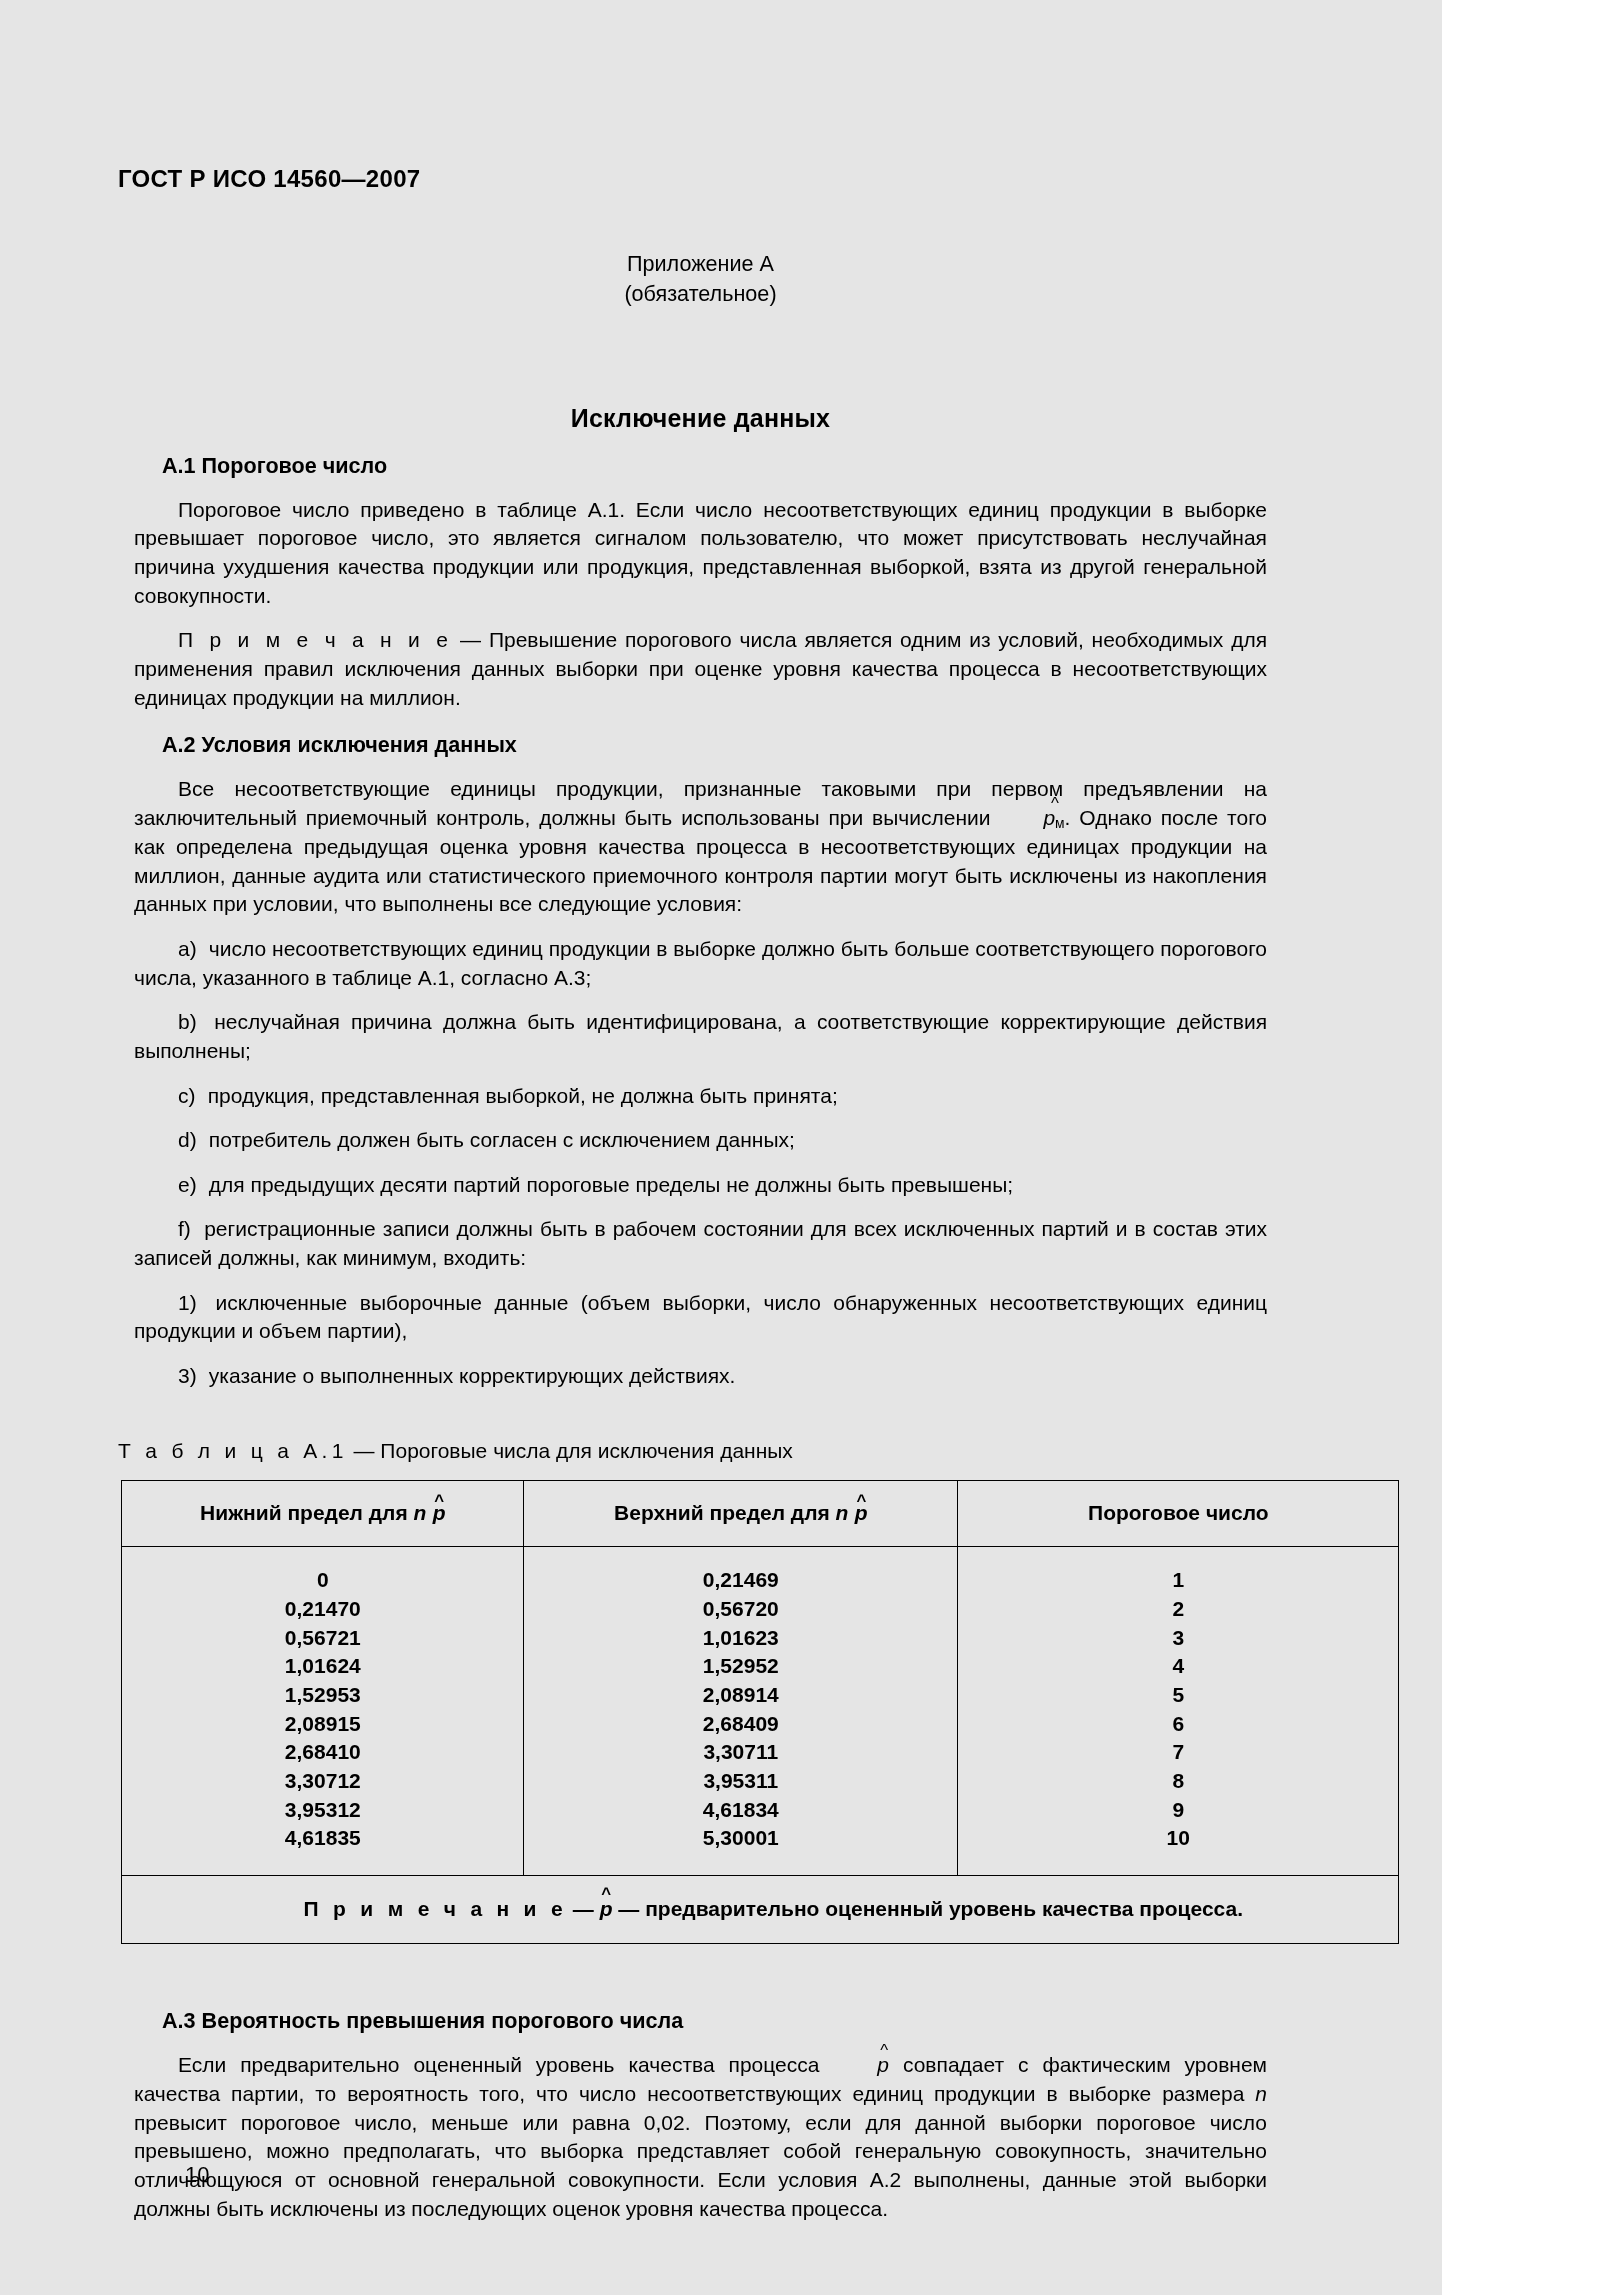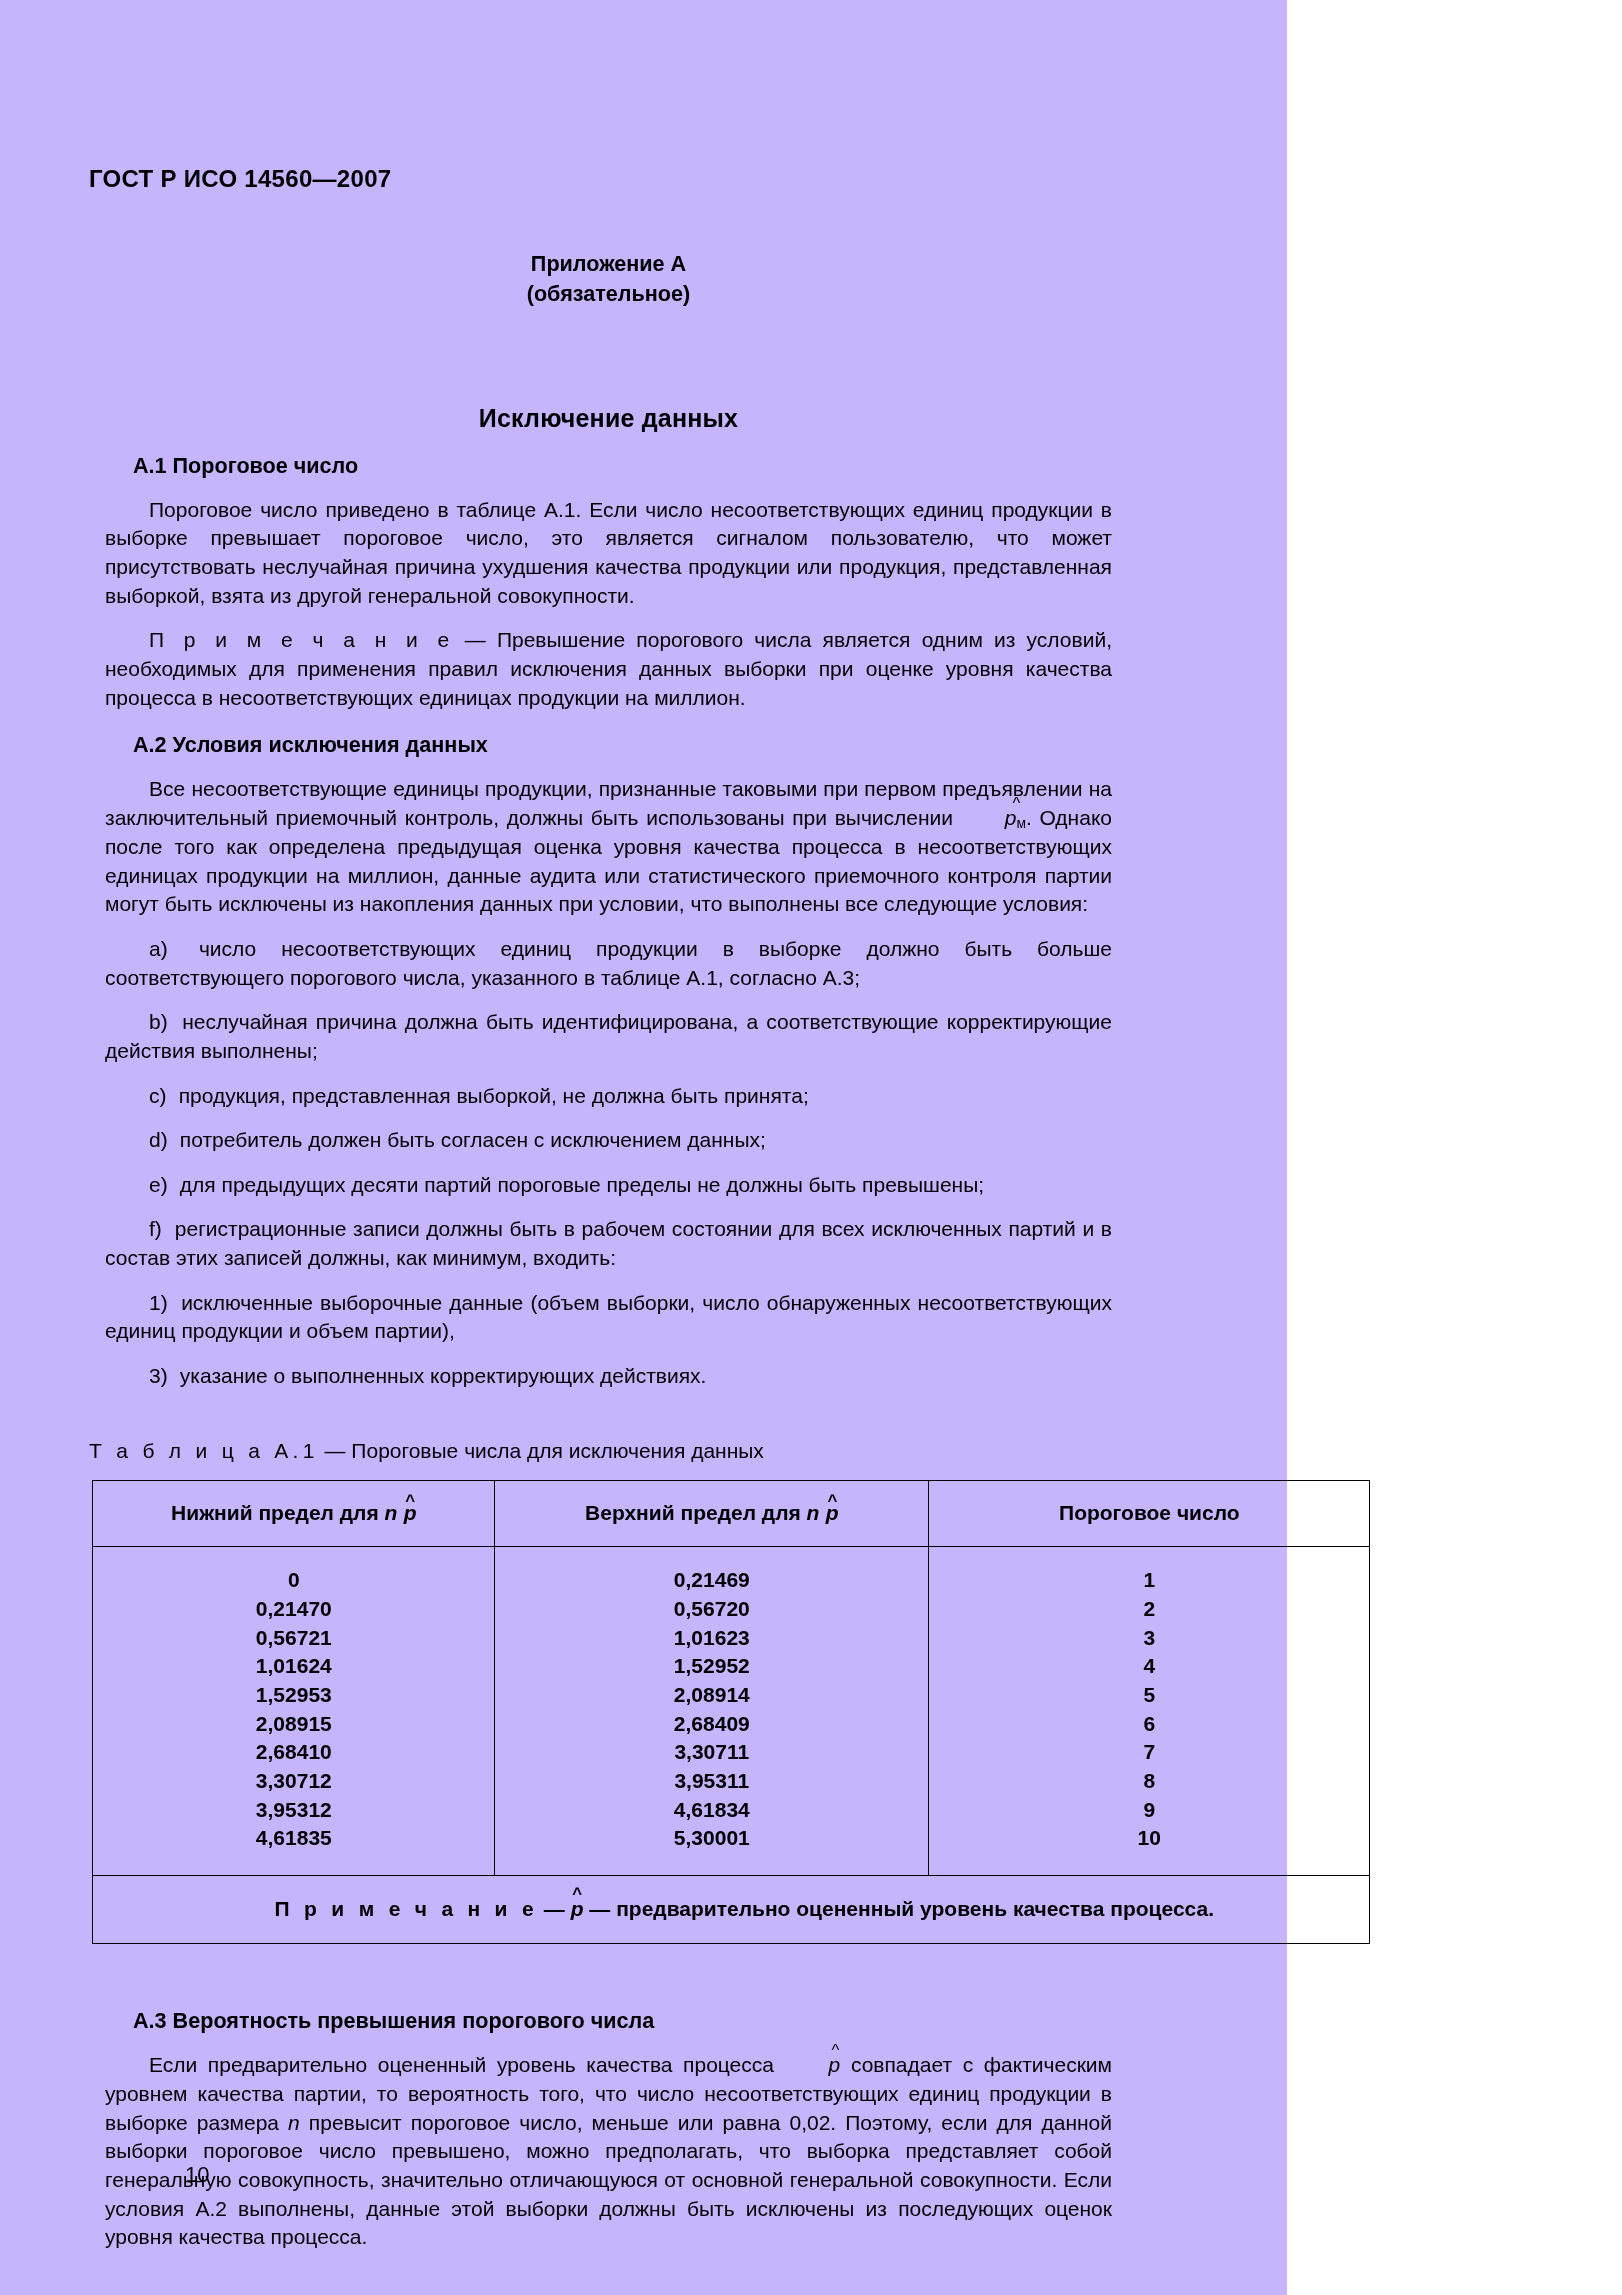--- a/index.html
+++ b/index.html
@@ -6,40 +6,40 @@
     margin: 0;
     padding: 0;
     background: #ffffff;
   }
   body {
     font-family: "Liberation Sans", sans-serif;
     color: #000000;
   }
   .page {
     position: relative;
-    width: 1287px;
+    width: 1442px;
     height: 2295px;
-    background: #c4b5fd;
+    background: #e5e5e5;
     box-sizing: border-box;
-    padding: 165px 159px 0 89px;
+    padding: 165px 159px 0 118px;
   }
   .running-head {
     font-size: 24px;
     font-weight: bold;
     letter-spacing: 0.3px;
     margin: 0 0 0 0;
   }
   .annex-block {
     text-align: center;
     margin-top: 56px;
     font-size: 21.6px;
     font-weight: bold;
     line-height: 1.38;
   }
-  .annex-block div { font-weight: bold; }
+  .annex-block div { font-weight: normal; }
   .doc-title {
     text-align: center;
     font-size: 25px;
     font-weight: bold;
     margin-top: 95px;
     letter-spacing: 0.2px;
   }
   .sec-head {
     font-size: 21.6px;
     font-weight: bold;

